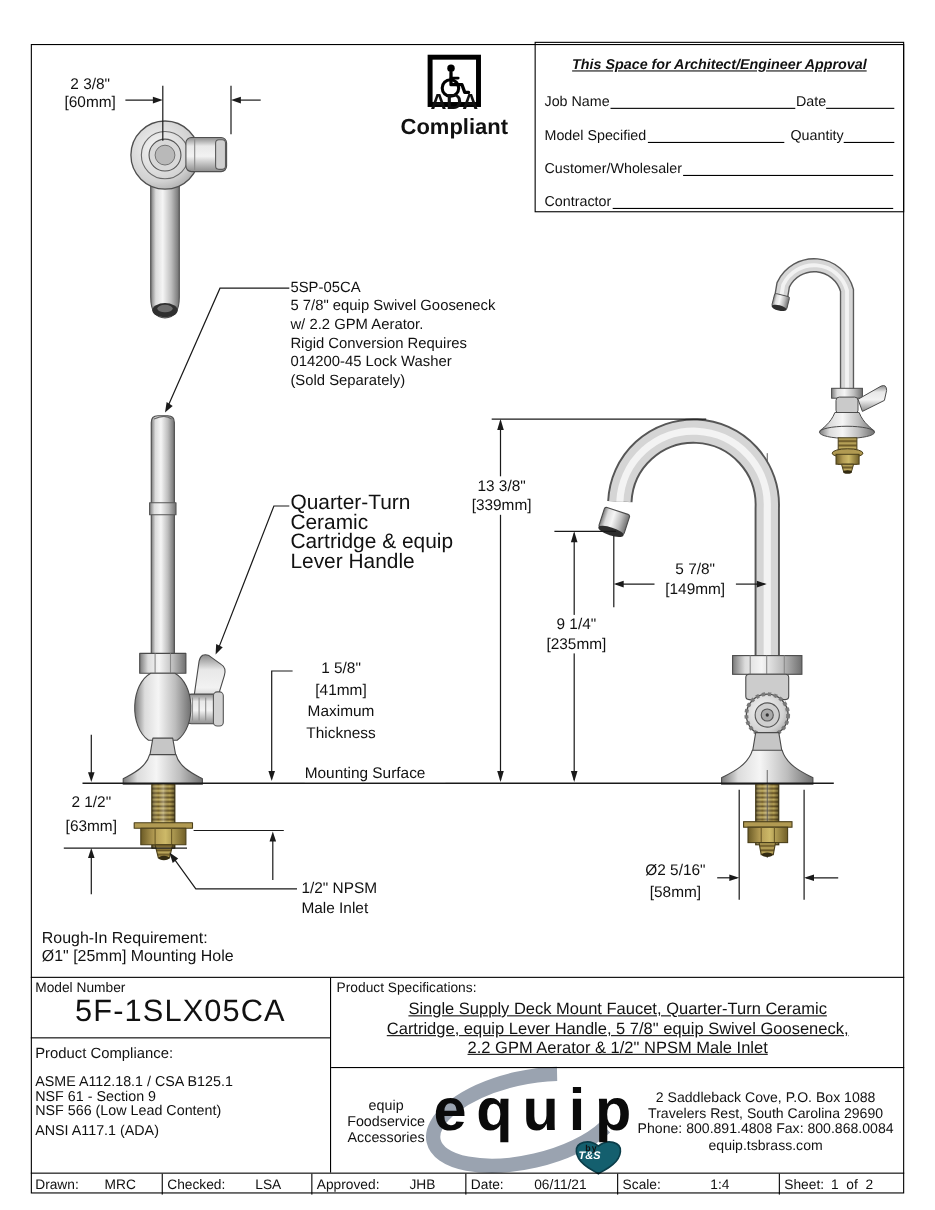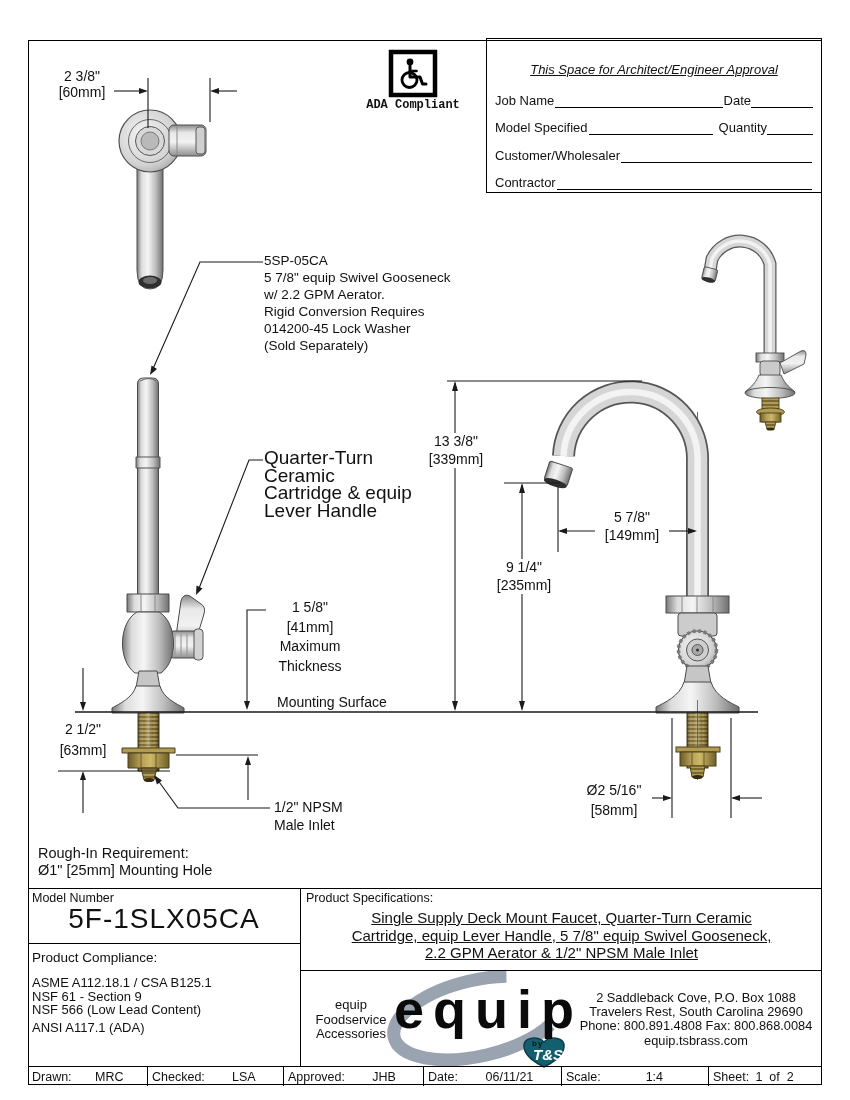--- a/index.html
+++ b/index.html
@@ -10,21 +10,21 @@
   svg.art{position:absolute;left:0;top:0;width:850px;height:1100px;}
   .txt{position:absolute;left:0;top:0;width:850px;height:1100px;}
   .lbl{position:absolute;background:#fff;line-height:1.2;}
   .lbl.nb{background:transparent;}
   .c{text-align:center;}
   
   .approval{position:absolute;left:486px;top:38px;width:336px;height:155px;
             border:1.6px solid #000;box-sizing:border-box;font-size:13px;
             padding:3px 8px 2px 8px;display:flex;flex-direction:column;}
   .approval .title{text-align:center;font-style:italic;text-decoration:underline;
-                   margin:20px 0 3px 0;font-size:13px;}
+                   margin:9px 0 3px 0;font-size:13px;font-weight:bold;}
   .arow{display:flex;align-items:flex-end;flex:1;}
   .arow .fl{flex:1;border-bottom:1.2px solid #000;height:15px;margin:0 1px;}
   .arow .fls{flex:0 0 62px;border-bottom:1.2px solid #000;height:15px;}
   .arow .flq{flex:0 0 46px;border-bottom:1.2px solid #000;height:15px;}
   .arow .algap{flex:0 0 5px;}
   
   .tb{position:absolute;left:28px;top:888px;width:794px;height:197px;
       border-top:1.6px solid #000;box-sizing:border-box;padding-left:36px;}
   .tb-left{position:absolute;left:0;top:0;width:273px;height:177px;
            border-right:1.6px solid #000;box-sizing:border-box;}
@@ -48,27 +48,27 @@
   .fcell{display:flex;align-items:center;border-right:1.3px solid #000;box-sizing:border-box;}
   .fcell:last-child{border-right:none;}
   .fcell .flab{padding-left:4px;}
   .fcell .fval{margin:0 auto;}
   
   .tagline{position:absolute;left:308px;top:998px;width:86px;text-align:center;font-size:13px;}
   .tagline div{line-height:14.5px;}
   .logo-text{position:absolute;left:394px;top:980px;width:184px;text-align:center;
              font-size:54px;font-weight:bold;letter-spacing:9px;line-height:58px;color:#0a0a0a;}
   .by-text{position:absolute;left:532px;top:1039px;font-size:8px;font-weight:bold;letter-spacing:1px;}
-  .ts-label{position:absolute;left:526px;top:1046px;width:37px;text-align:right;
-            font-size:15px;font-weight:bold;font-style:italic;color:#fff;}
+  .ts-label{position:absolute;left:526px;top:1046px;width:37px;text-align:left;
+            font-size:10px;font-weight:bold;font-style:italic;color:#fff;}
   .address{position:absolute;left:570px;top:991px;width:252px;text-align:center;
            font-size:12.8px;white-space:nowrap;}
   .address div{line-height:14.2px;}
-  .ada-label{position:absolute;left:344px;top:98px;width:138px;text-align:center;
-             font-size:12px;font-weight:bold;font-family:Liberation Mono, monospace;}
+  .ada-label{position:absolute;left:344px;top:82px;width:138px;text-align:center;
+             font-size:20px;font-weight:bold;}
 </style>
 </head>
 <body>
 
 <div class="sheet">
 
   <div class="page-border"></div>
 
   <svg class="art" viewBox="0 0 850 1100">
     <defs>

